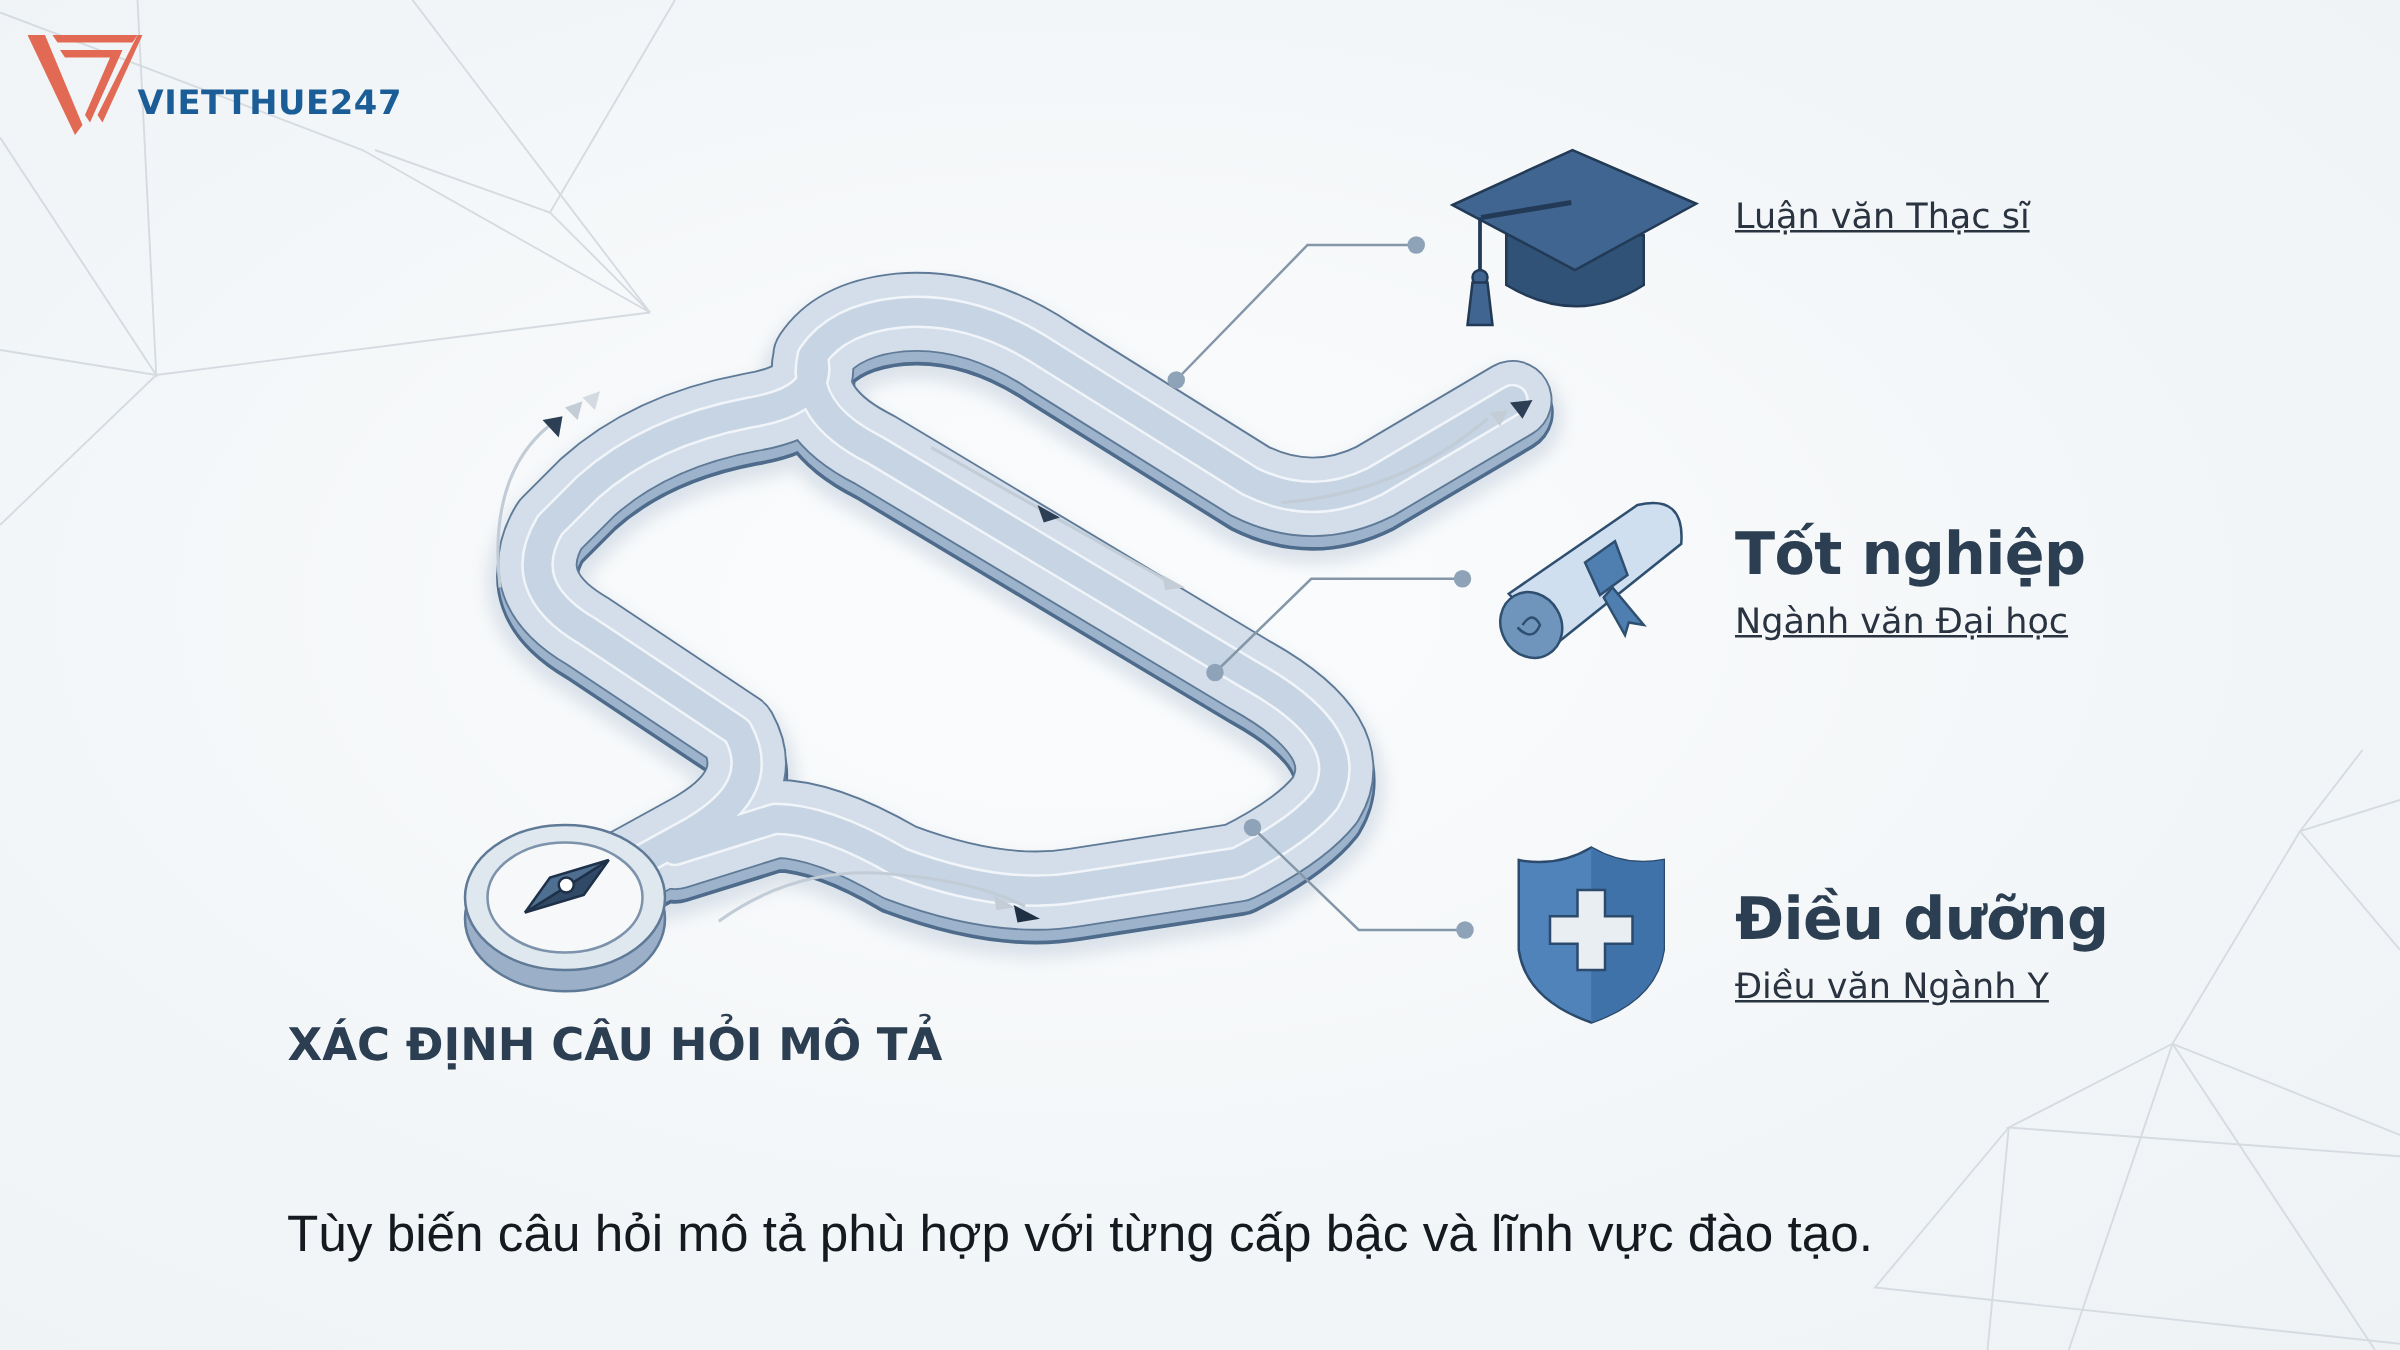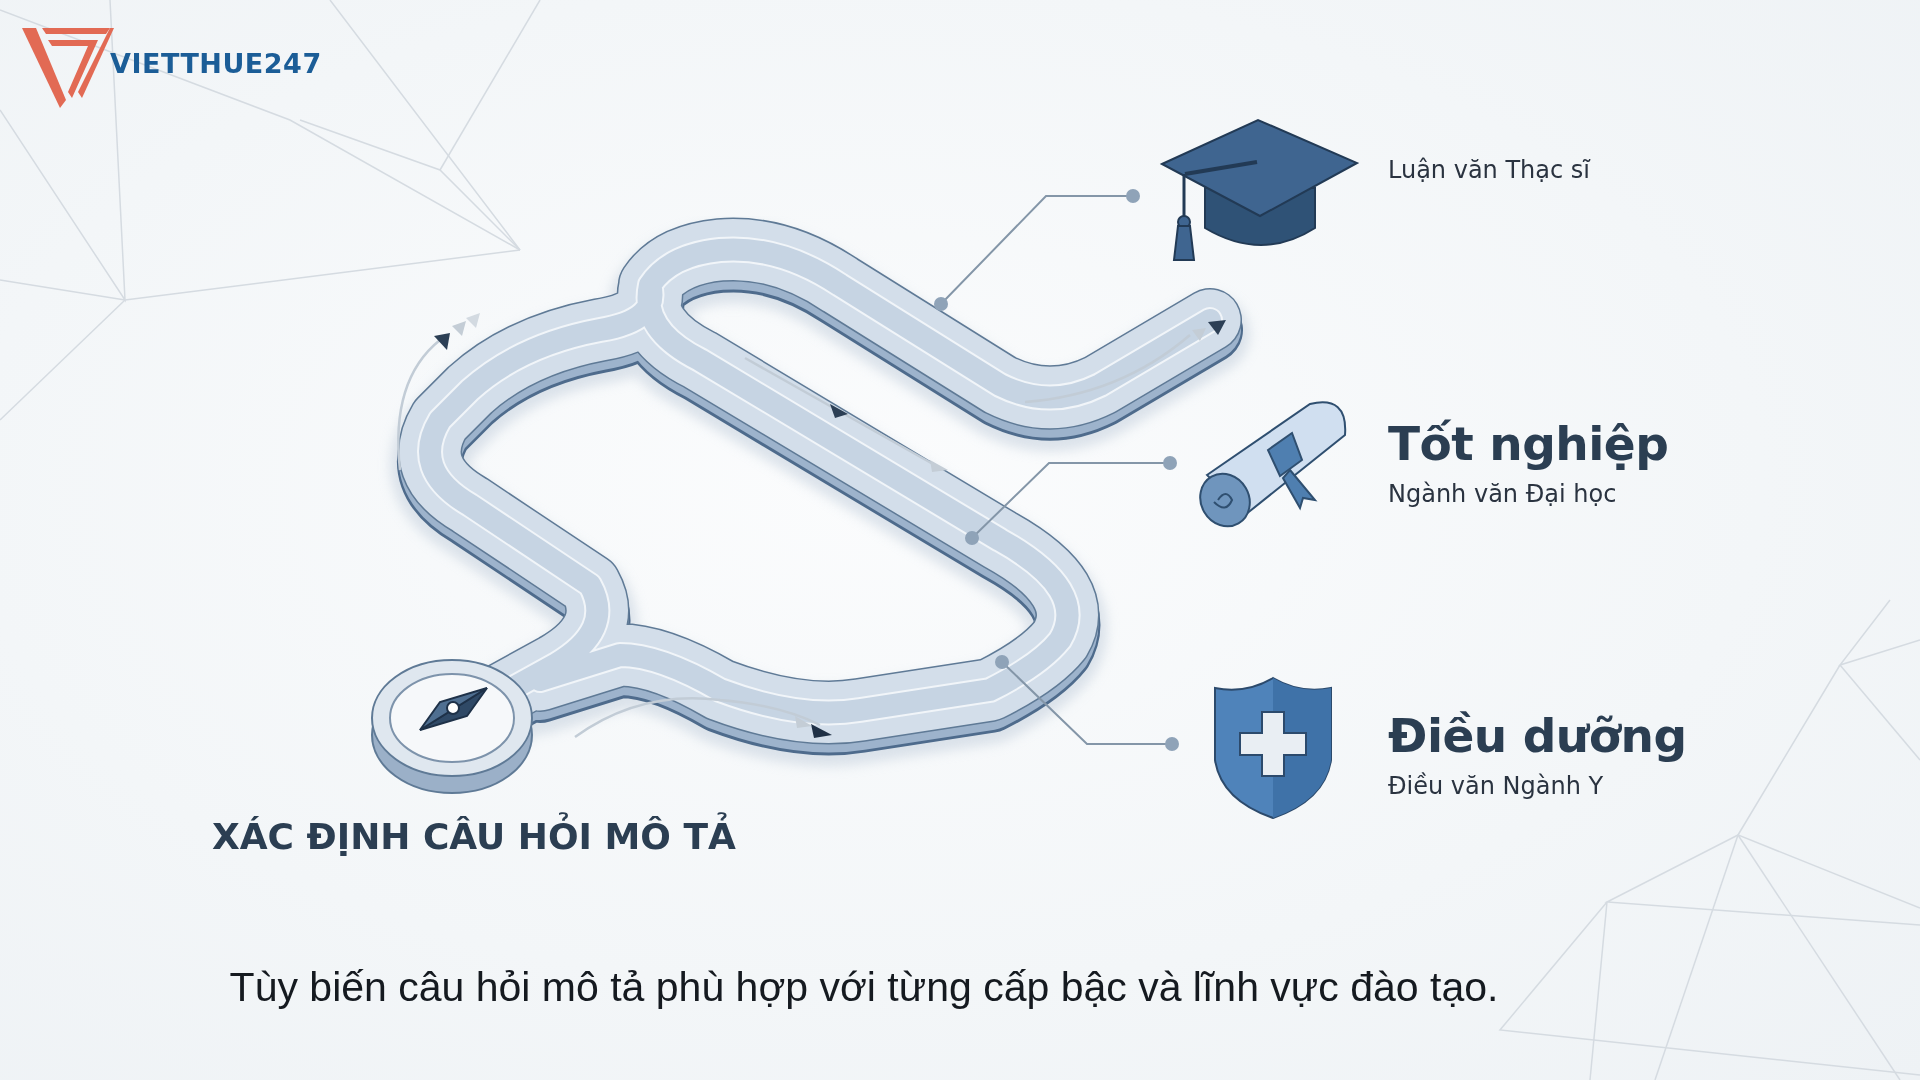--- a/index.html
+++ b/index.html
@@ -4,39 +4,39 @@
 <style>
   html, body { margin:0; padding:0; }
   body {
     width:1920px; height:1080px; overflow:hidden; position:relative;
     background: radial-gradient(ellipse at 45% 45%, #fbfcfd 0%, #f3f6f8 60%, #eef2f5 100%);
     font-family: "Liberation Sans", sans-serif;
   }
   .bg-lines { position:absolute; left:0; top:0; width:1920px; height:1080px; }
   .scene { position:absolute; left:0; top:0; width:1920px; height:1080px; }
 
-  .logo { position:absolute; left:22px; top:28px; display:flex; align-items:center; }
+  .logo { position:absolute; left:22px; top:28px; display:flex; align-items:flex-end; }
   .logo-mark { width:92px; height:80px; }
   .logo-text {
     font-family: "DejaVu Sans", sans-serif; font-weight:bold;
     color:#1b5d97; font-size:27px; letter-spacing:0.5px;
     margin-left:-4px; margin-bottom:10px;
   }
 
   .label-group { position:absolute; left:1388px; }
   .label-title {
     font-family: "DejaVu Sans", sans-serif; font-weight:bold;
     font-size:47px; color:#2b3e52; line-height:1.1; letter-spacing:-0.5px;
   }
   .label-sub {
     font-family: "DejaVu Sans", sans-serif;
-    font-size:24px; color:#2a3340; margin-top:10px;
+    font-size:28px; color:#2a3340; margin-top:10px;text-decoration:underline;
   }
   .start-label {
-    position:absolute; left:212px; top:816px;
+    position:absolute; left:230px; top:816px;
     font-family: "DejaVu Sans", sans-serif; font-weight:bold;
     font-size:36px; color:#2b3e52; letter-spacing:0px;
   }
   .caption {
     position:absolute; left:0; width:1728px; top:964px; text-align:center;
     font-family: "Liberation Sans", sans-serif;
     font-size:41px; color:#151a20;
   }
 </style>
 </head>

